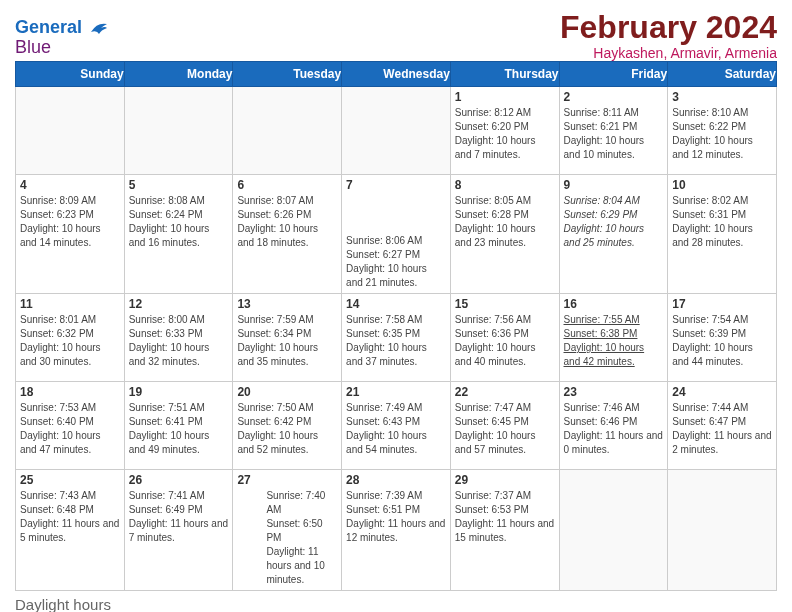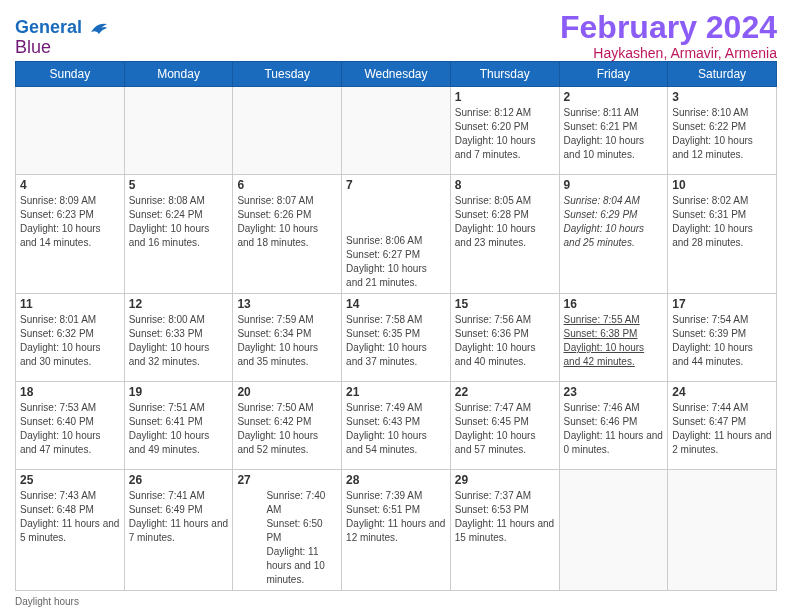--- a/index.html
+++ b/index.html
@@ -31,41 +31,41 @@
       width: 20px;
       height: 20px;
       margin-left: 2px;
     }
     .title-block {
       text-align: right;
     }
     .main-title {
       font-size: 32px;
       font-weight: bold;
-      color: #8b5cf6;
+      color: #7f1d1d;
       line-height: 1.1;
     }
     .subtitle {
       font-size: 14px;
       color: #be185d;
     }
     .calendar {
       flex: 1;
       border: 1px solid #ccc;
       border-collapse: collapse;
       width: 100%;
       table-layout: fixed;
     }
     .calendar th {
       background: #1a6bbd;
       color: #fff;
       font-size: 12px;
-      font-weight: normal;
-      padding: 5px 12px;
-      text-align: center;
+      font-weight: bold;
+      padding: 5px 0;
+      text-align: right;
       border: 1px solid #1558a0;
     }
     .calendar td {
       border: 1px solid #ccc;
       vertical-align: top;
       padding: 3px 4px;
       font-size: 9.5px;
       color: #333;
       height: 88px;
       width: calc(100% / 7);
@@ -80,21 +80,21 @@
     .day-info {
       font-size: 10px;
       color: #444;
       line-height: 1.4;
     }
     .empty-cell {
       background: #f9f9f9;
     }
     .footer {
       margin-top: 5px;
-      font-size: 10px;
+      font-size: 15px;
       color: #666;
       text-align: left;
     }
   </style>
 </head>
 <body>
 
 <div class="page">
   <div class="header">
     <div class="logo">

